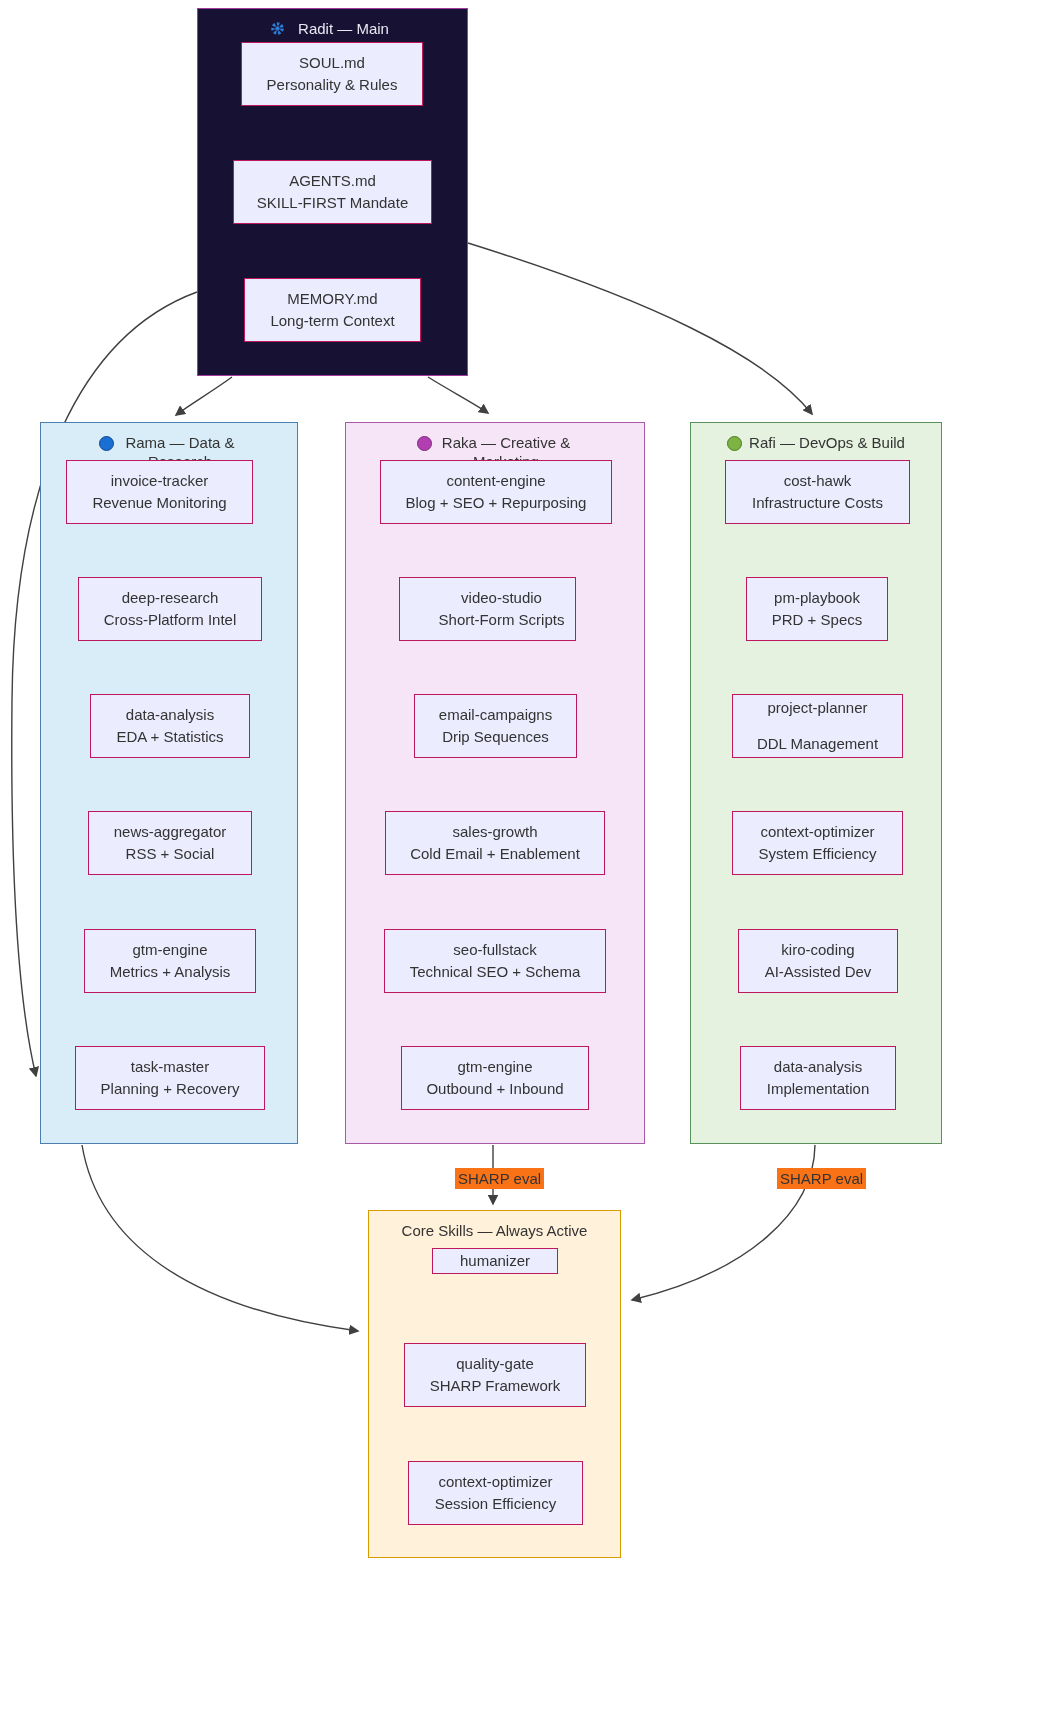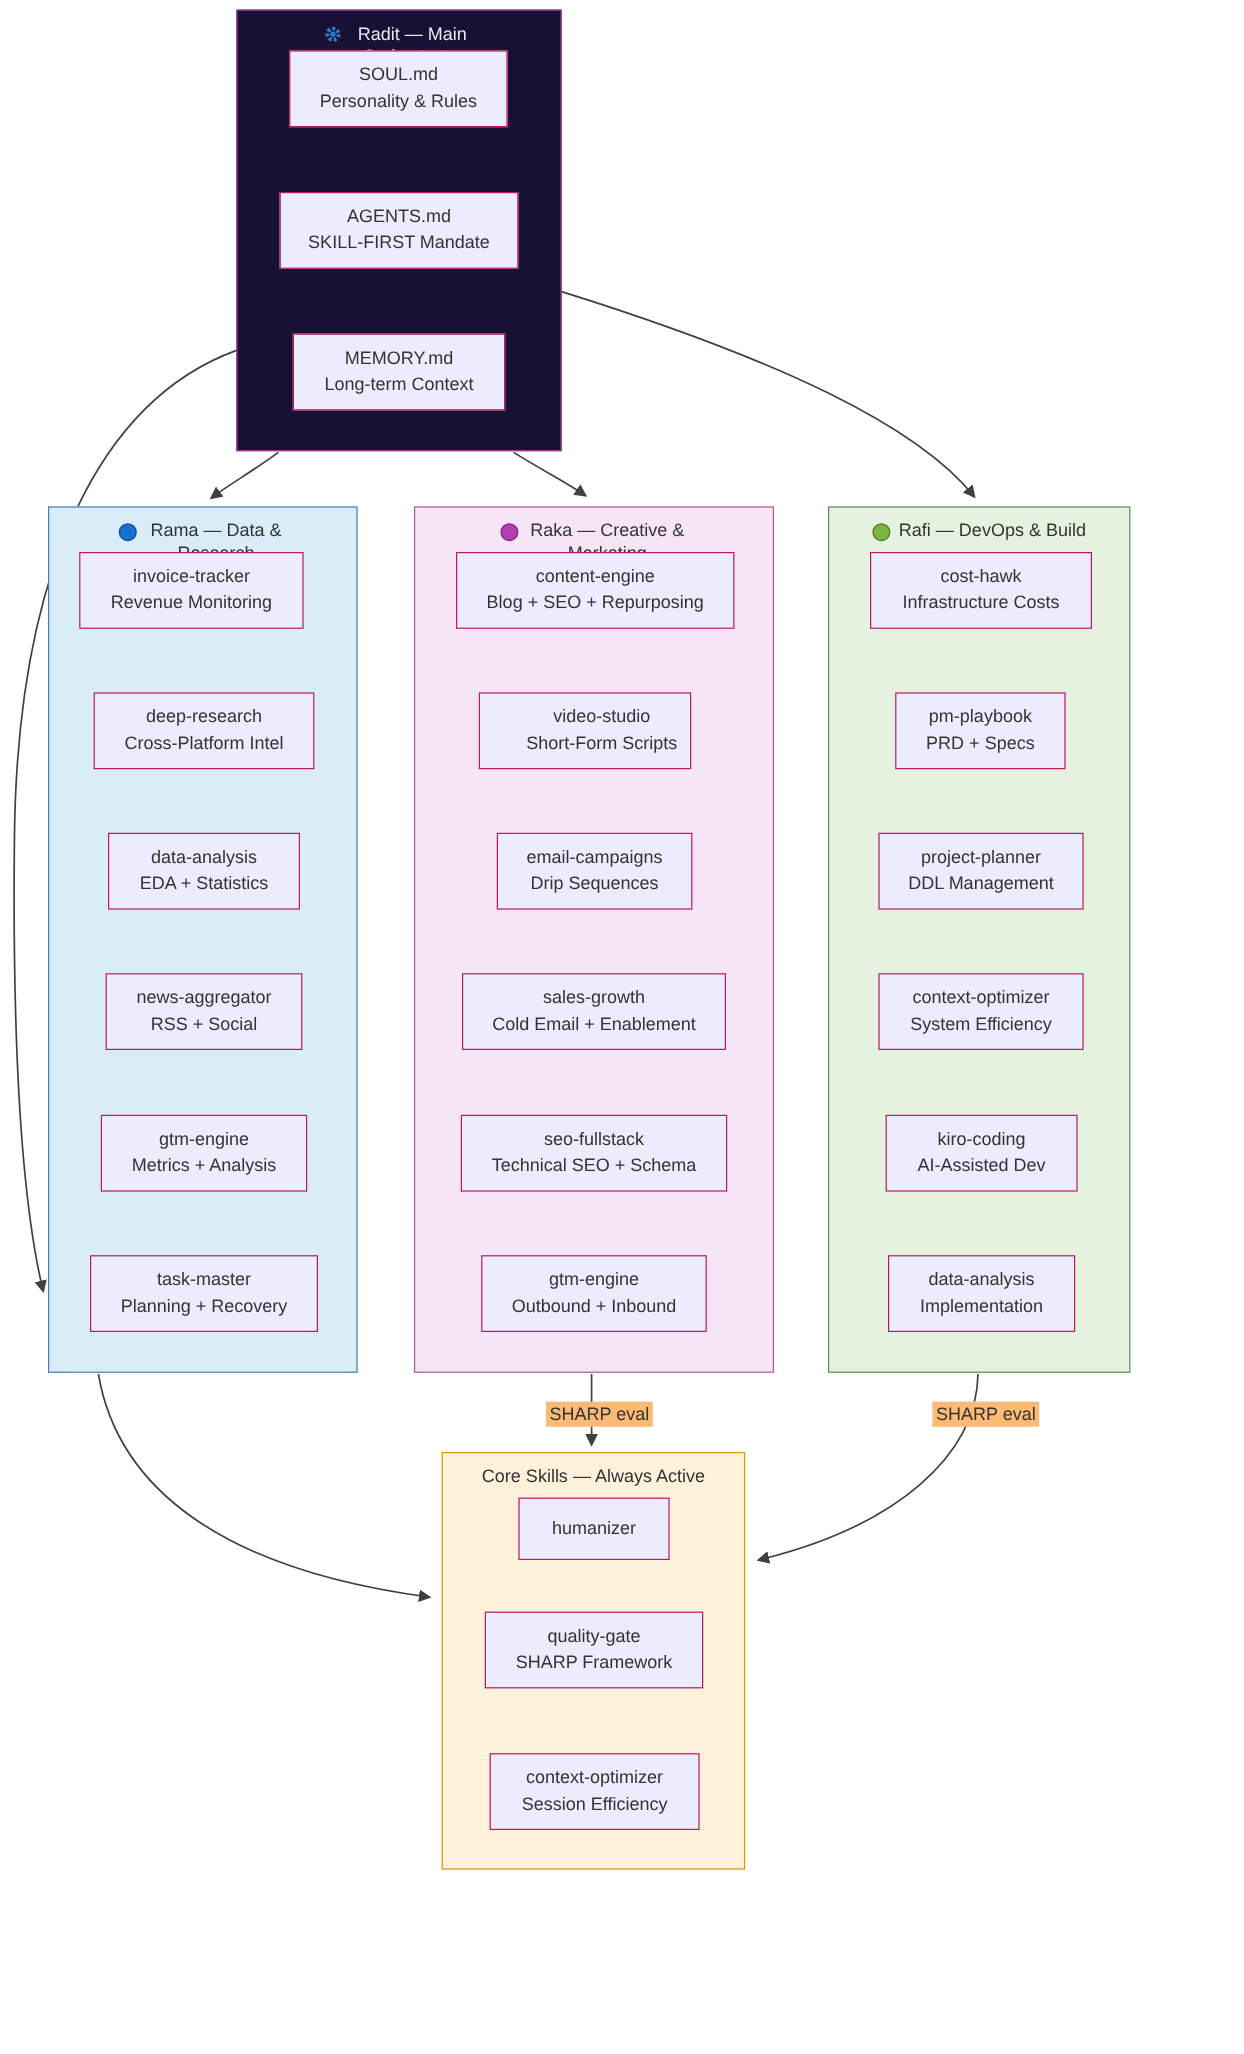--- a/index.html
+++ b/index.html
@@ -32,21 +32,21 @@
   .cluster.orchestrator .title-text { max-width:104px; }
   
   .cluster.rama { left:40px;  top:422px; width:258px; height:722px; background:#d9edf8; border-color:#4a7fae; }
   .cluster.rama .title-text { max-width:118px; }
   .cluster.raka { left:345px; top:422px; width:300px; height:722px; background:#f6e5f6; border-color:#a85aa8; }
   .cluster.raka .title-text { max-width:134px; }
   .cluster.rafi { left:690px; top:422px; width:252px; height:722px; background:#e4f2df; border-color:#5a905a;padding-left:40px; }
   .cluster.core { left:368px; top:1210px; width:253px; height:348px; background:#fff1da; border-color:#d79b00; }
   .edge-label {
     position:absolute; z-index:5;
-    background:#fdba74; color:#333;
+    background:#f97316; color:#333;
     font-size:15px; line-height:21px; padding:0 3px;
   }
   .gear-icon { margin-top:2px; flex:0 0 auto; }
 </style>
 </head>
 <body>
 
 <div class="canvas">
 
   <svg class="edges" width="1037" height="1712">
@@ -156,21 +156,21 @@
       <span class="title-text">Rafi — DevOps &amp; Build</span>
     </div>
     <div class="node" style="left:34px; top:37px; width:185px; height:64px;">
       <span>cost-hawk</span>
       <span>Infrastructure Costs</span>
     </div>
     <div class="node" style="left:55px; top:154px; width:142px; height:64px;">
       <span>pm-playbook</span>
       <span>PRD + Specs</span>
     </div>
-    <div class="node" style="left:41px; top:271px; width:171px; height:64px;">
+    <div class="node" style="left:41px; top:271px; width:171px; height:64px;justify-content:space-between;">
       <span>project-planner</span>
       <span>DDL Management</span>
     </div>
     <div class="node" style="left:41px; top:388px; width:171px; height:64px;">
       <span>context-optimizer</span>
       <span>System Efficiency</span>
     </div>
     <div class="node" style="left:47px; top:506px; width:160px; height:64px;text-align:right;">
       <span>kiro-coding</span>
       <span>AI-Assisted Dev</span>
@@ -178,21 +178,21 @@
     <div class="node" style="left:49px; top:623px; width:156px; height:64px;">
       <span>data-analysis</span>
       <span>Implementation</span>
     </div>
   </div>
 
   <div class="cluster core">
     <div class="cluster-title">
       <span class="title-text">Core Skills — Always Active</span>
     </div>
-    <div class="node" style="left:63px; top:37px; width:126px; height:52px;justify-content:center;">
+    <div class="node" style="left:63px; top:37px; width:126px; height:26px;justify-content:center;">
       <span>humanizer</span>
     </div>
     <div class="node" style="left:35px; top:132px; width:182px; height:64px;">
       <span>quality-gate</span>
       <span>SHARP Framework</span>
     </div>
     <div class="node" style="left:39px; top:250px; width:175px; height:64px;">
       <span>context-optimizer</span>
       <span>Session Efficiency</span>
     </div>

